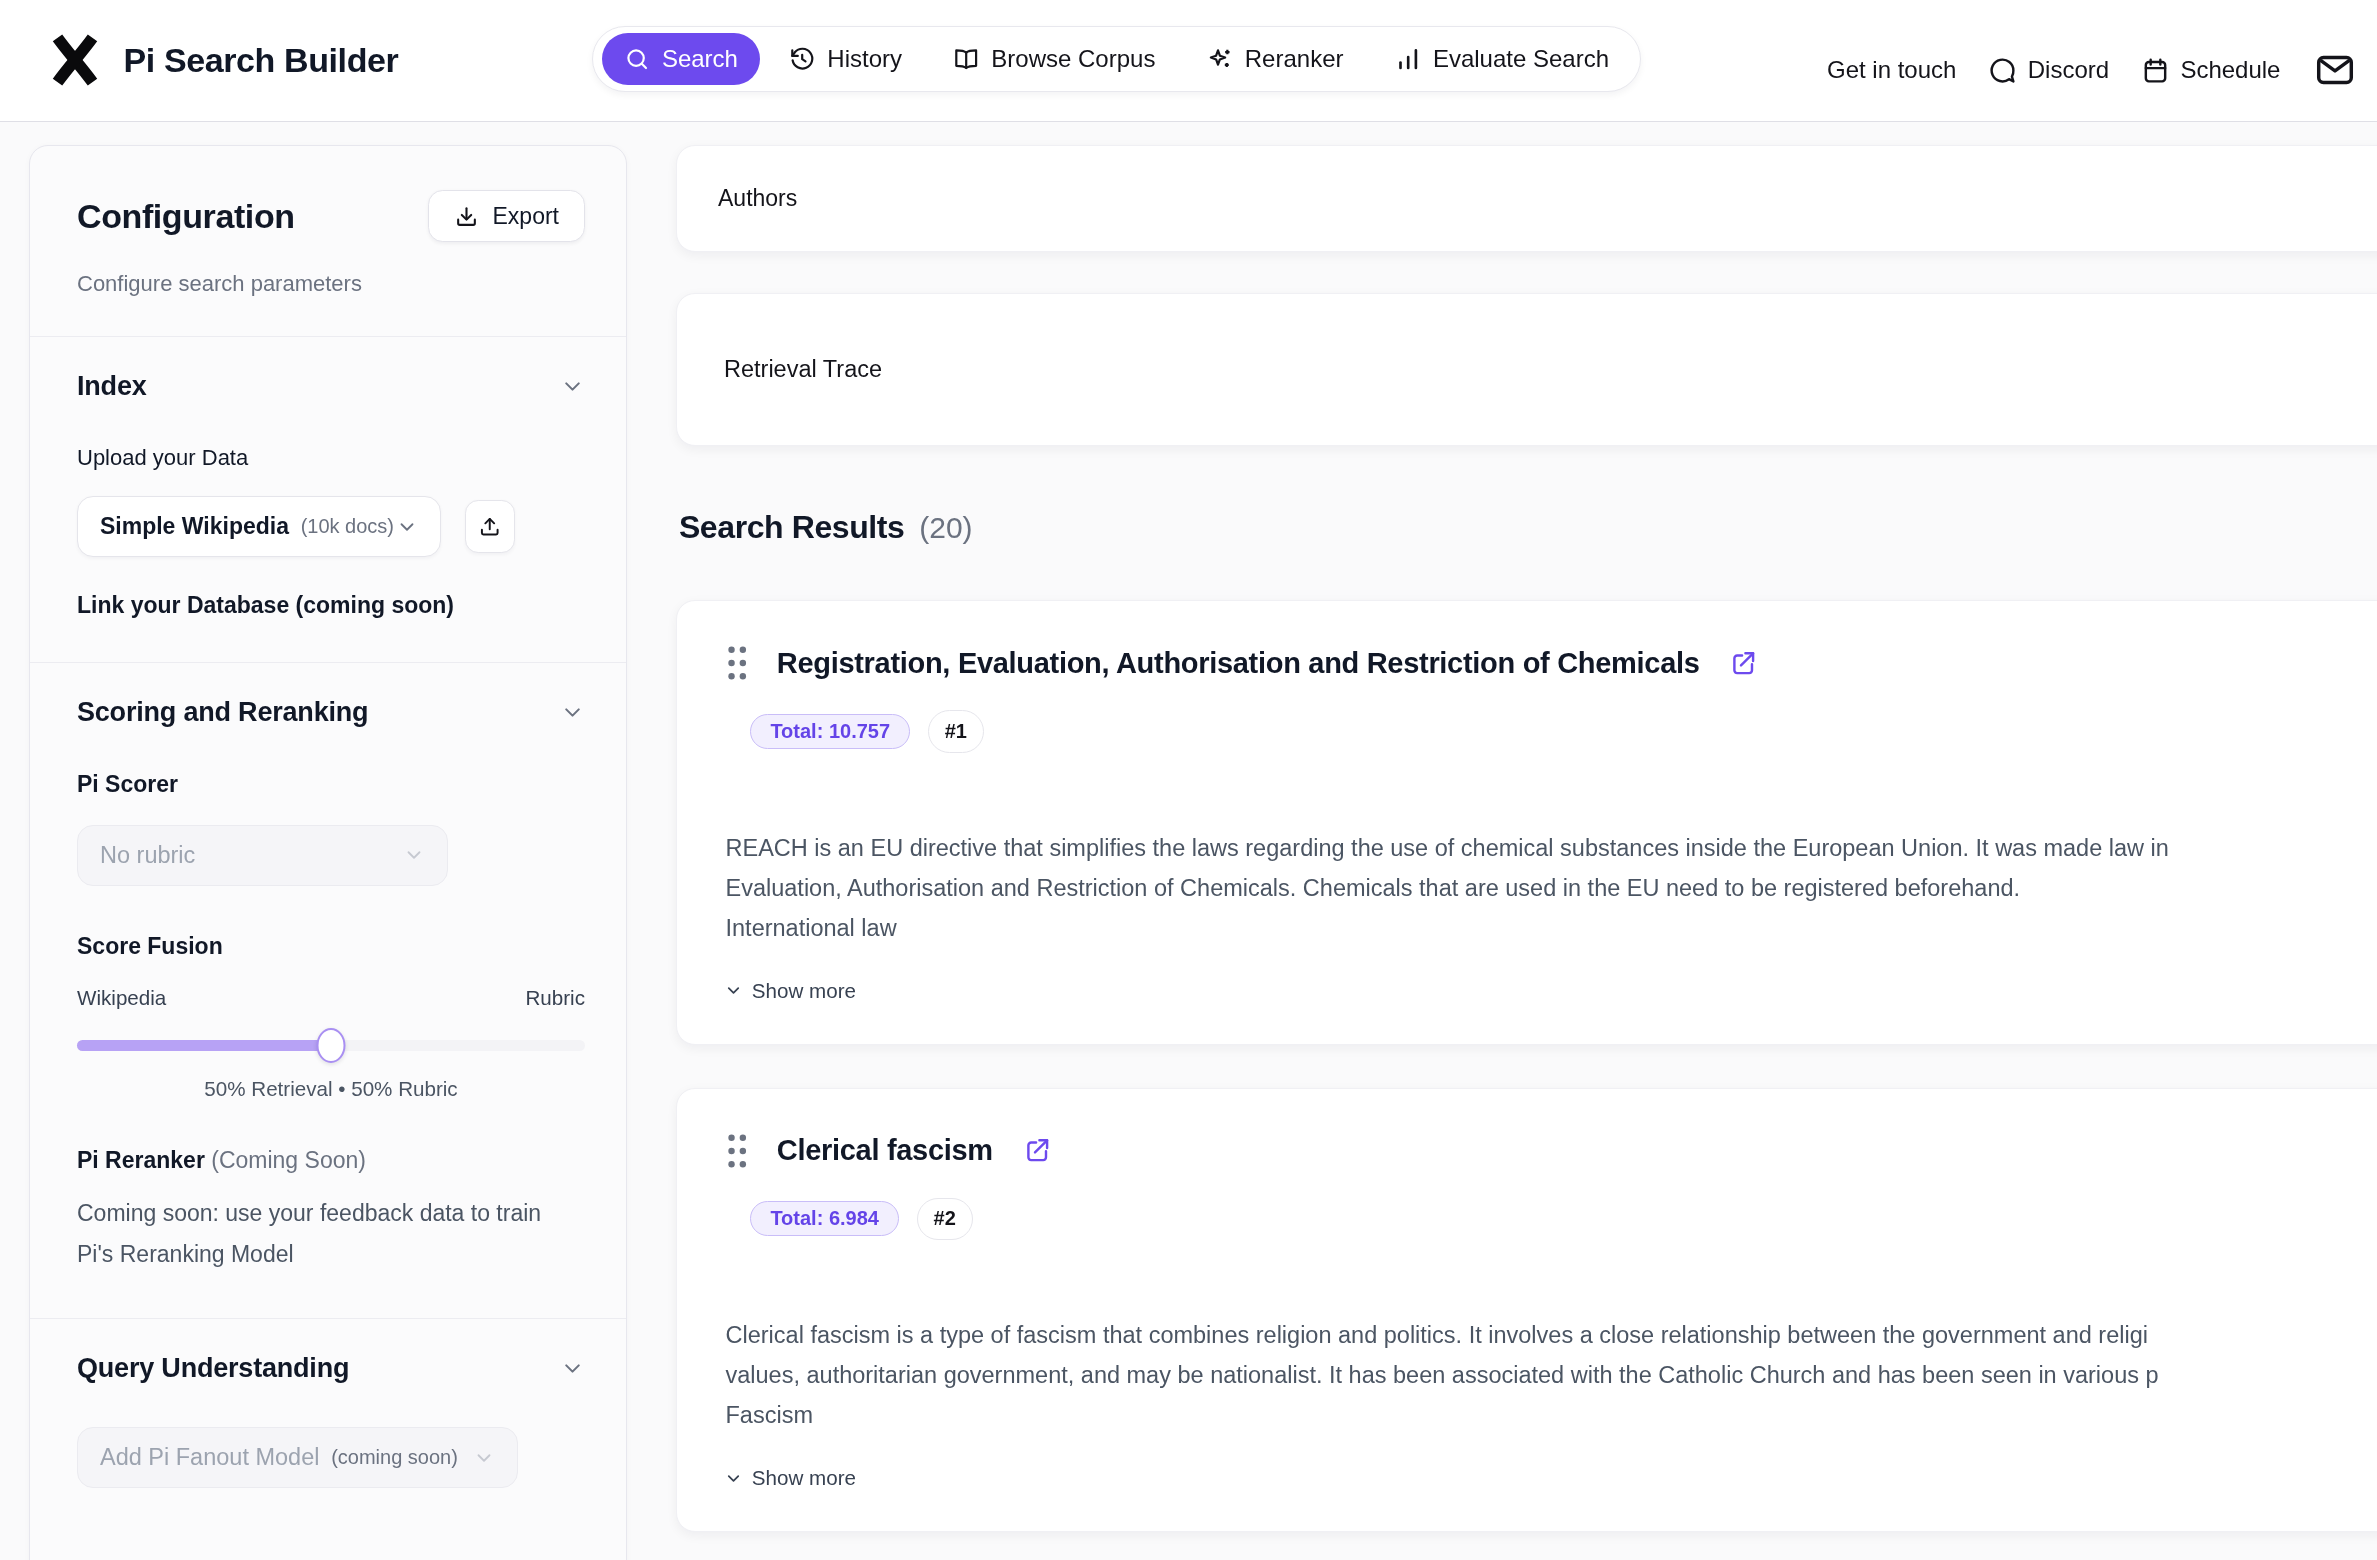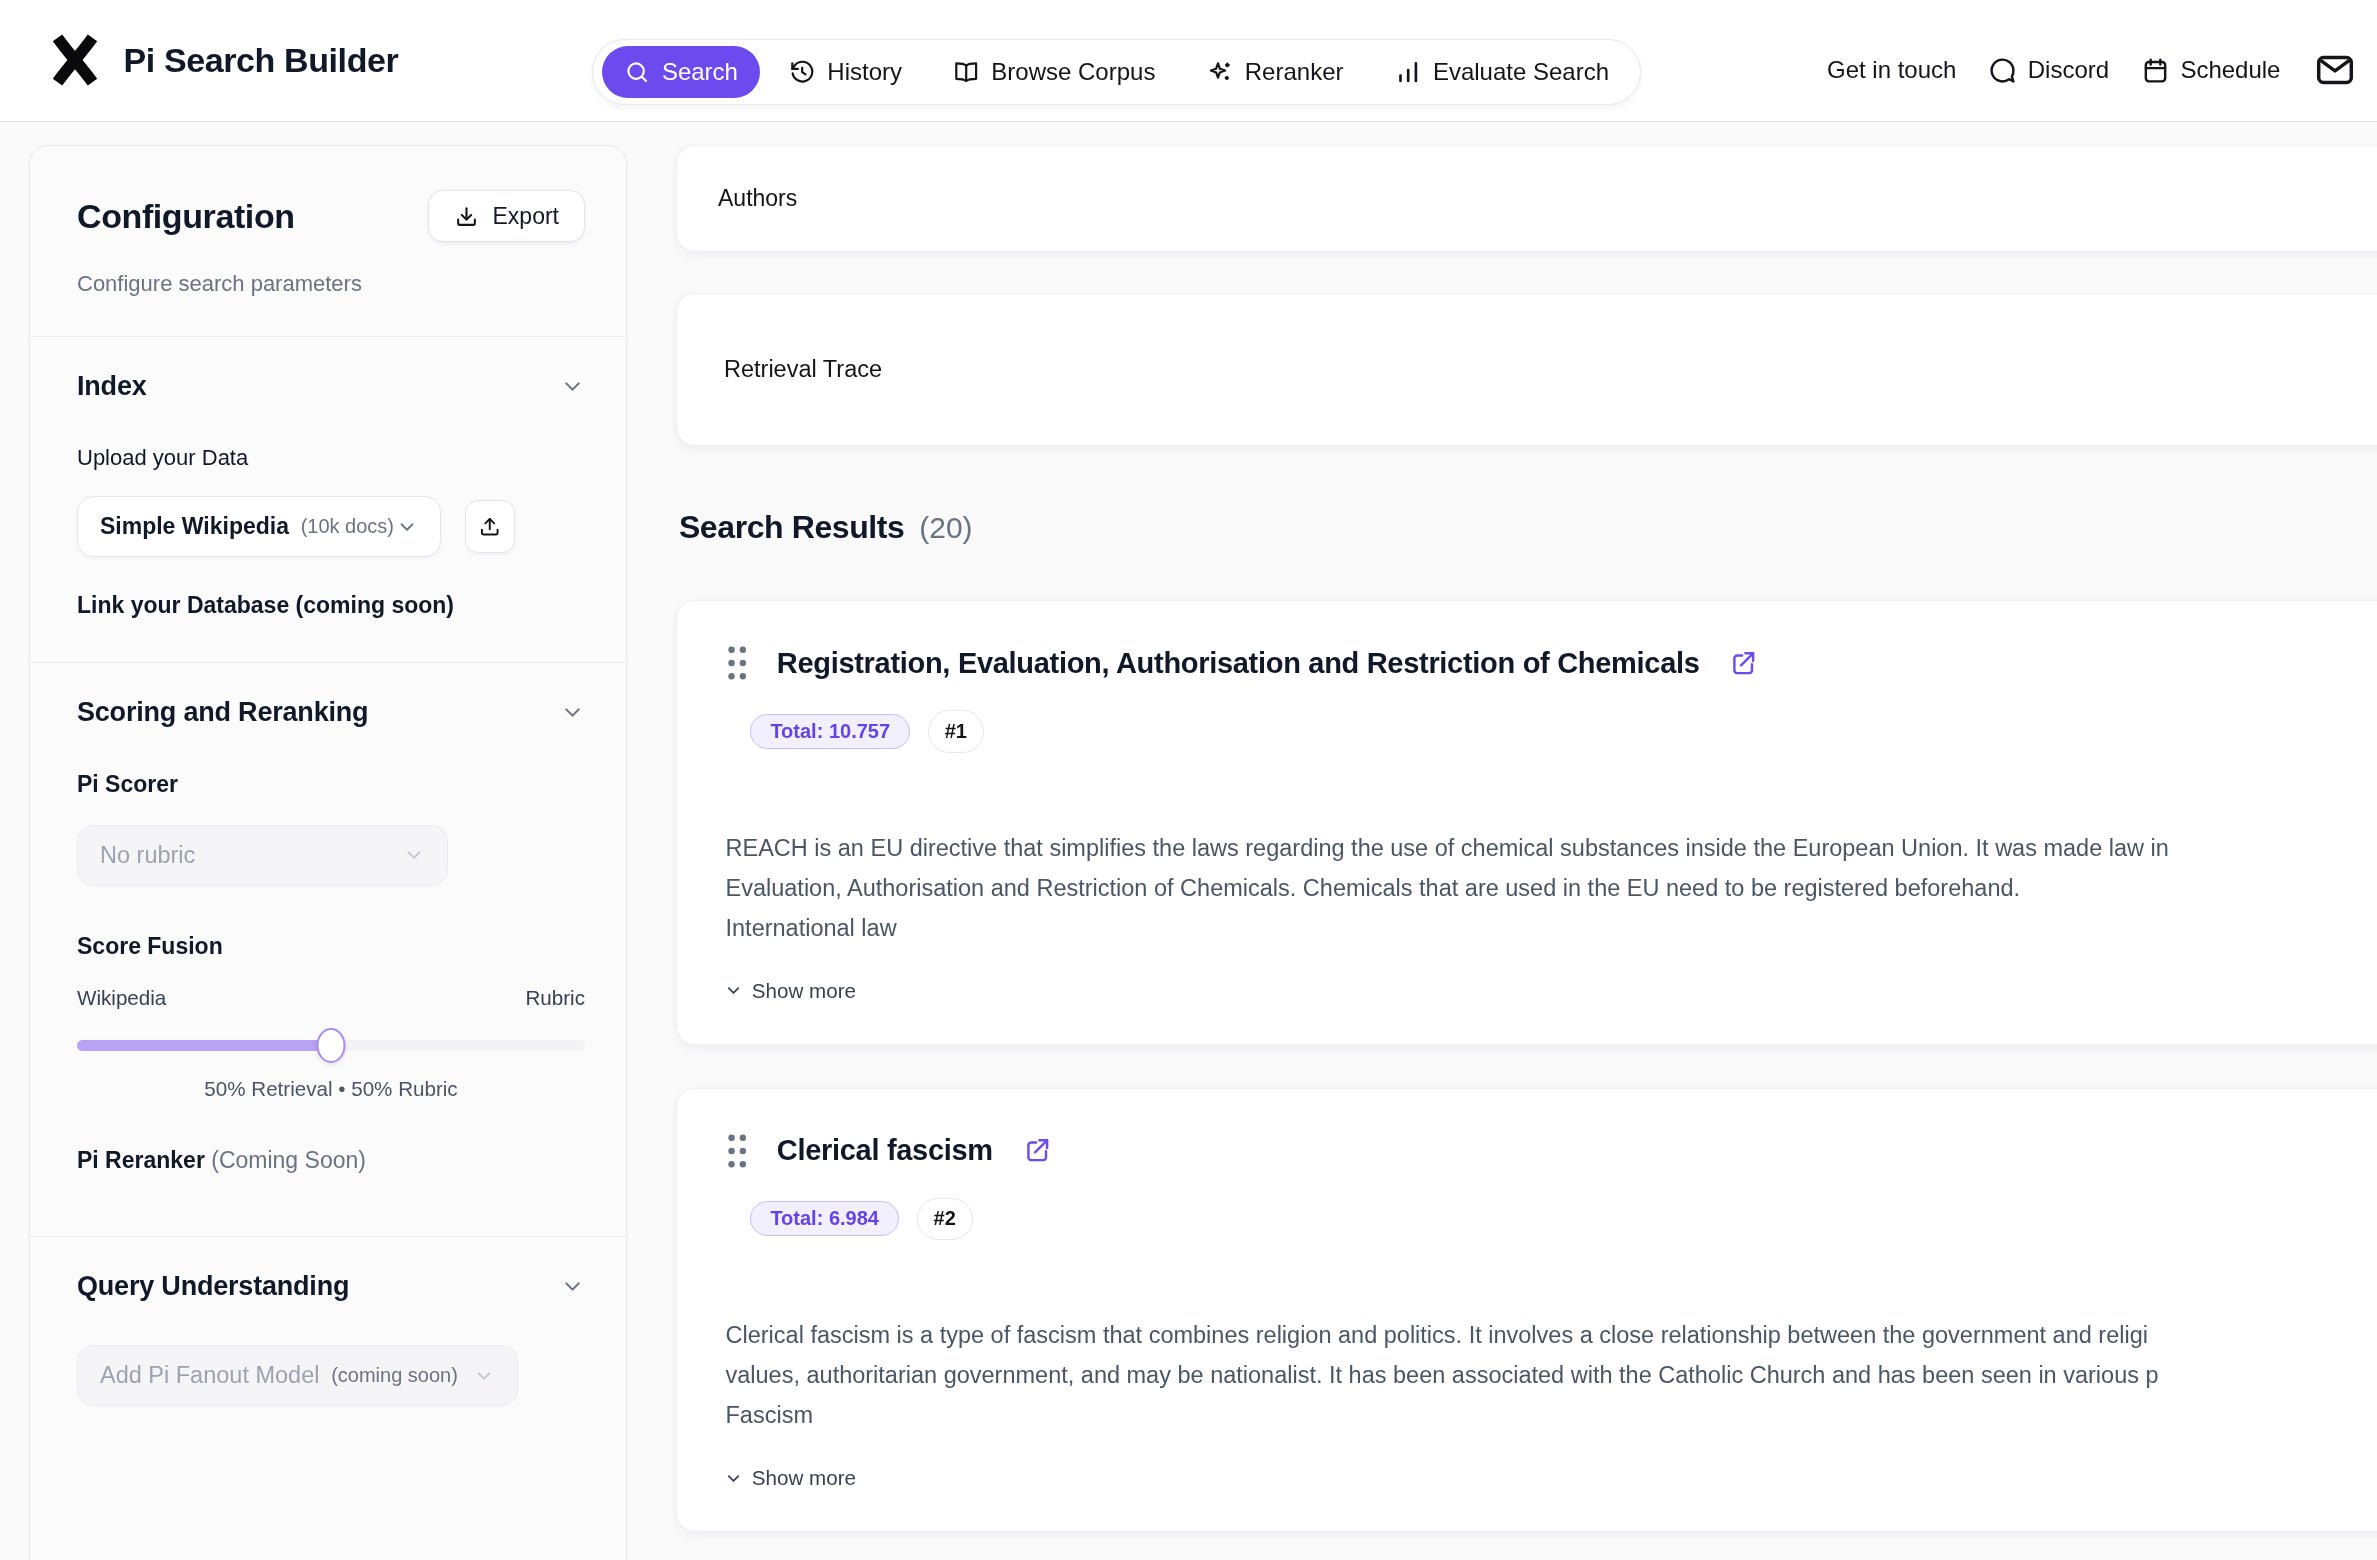--- a/index.html
+++ b/index.html
@@ -7,21 +7,21 @@
   body { font-family:"Liberation Sans","DejaVu Sans",sans-serif; background:#FAFAFB; color:#111827; }
 
   
   .navbar { position:relative; height:122px; background:#FFFFFF; border-bottom:1.5px solid #DFDFE6; z-index:5; }
   .brand { position:absolute; left:47px; top:0; height:120px; display:flex; align-items:center; gap:20.6px; }
   .brand-logo { width:56px; height:56px; }
   .brand-title { font-size:34px; font-weight:700; letter-spacing:-0.4px; }
 
   .nav-pills { position:absolute; left:592px; top:26.4px; display:inline-flex; align-items:flex-start; gap:7.3px;
                background:#FFFFFF; border:1.5px solid #E8E8EE; border-radius:734px; padding:5.9px 8.8px;
-               box-shadow:0 2.9px 7.3px rgba(20,20,40,.05);margin-top:13px; }
+               box-shadow:0 2.9px 7.3px rgba(20,20,40,.05); }
   .nav-item { display:flex; align-items:center; gap:11.7px; padding:11.7px 22px; border-radius:734px;
               font-size:24px; font-weight:500; color:#14141A; cursor:pointer; white-space:nowrap; }
   .nav-item svg { width:26.4px; height:26.4px; }
   .nav-item.active { background:#6D4AEE; color:#FFFFFF; }
 
   .nav-right { position:absolute; left:1827px; top:0; height:140px; display:flex; align-items:center; gap:32px; }
   .nav-link { display:flex; align-items:center; gap:10.3px; font-size:24px; font-weight:500; color:#14141A; cursor:pointer; white-space:nowrap; }
   .nav-link svg { width:29px; height:29px; }
   .mail-btn svg { width:46px; height:46px; }
 
@@ -246,20 +246,21 @@
     </div>
     <div class="slider">
       <div class="slider-track"></div>
       <div class="slider-fill" style="width: 50%;"></div>
       <div class="slider-thumb" style="left: 50%;"></div>
     </div>
     <div class="slider-caption">50% Retrieval • 50% Rubric</div>
     <div class="inline-title">
       <b>Pi Reranker</b><span class="muted"> (Coming Soon)</span>
     </div>
+    <div class="side-desc">Coming soon: use your feedback data to train Pi's Reranking Model</div>
   </div>
 
   <div class="side-section">
     <div class="section-head">
       <div class="section-title">Query Understanding</div>
       <svg class="chev" viewBox="0 0 24 24" fill="none" stroke="currentColor" stroke-width="2" stroke-linecap="round" stroke-linejoin="round">
           <path d="M6 9l6 6 6-6"></path>
         </svg>
     </div>
     <div class="select disabled" style="width:441px">

